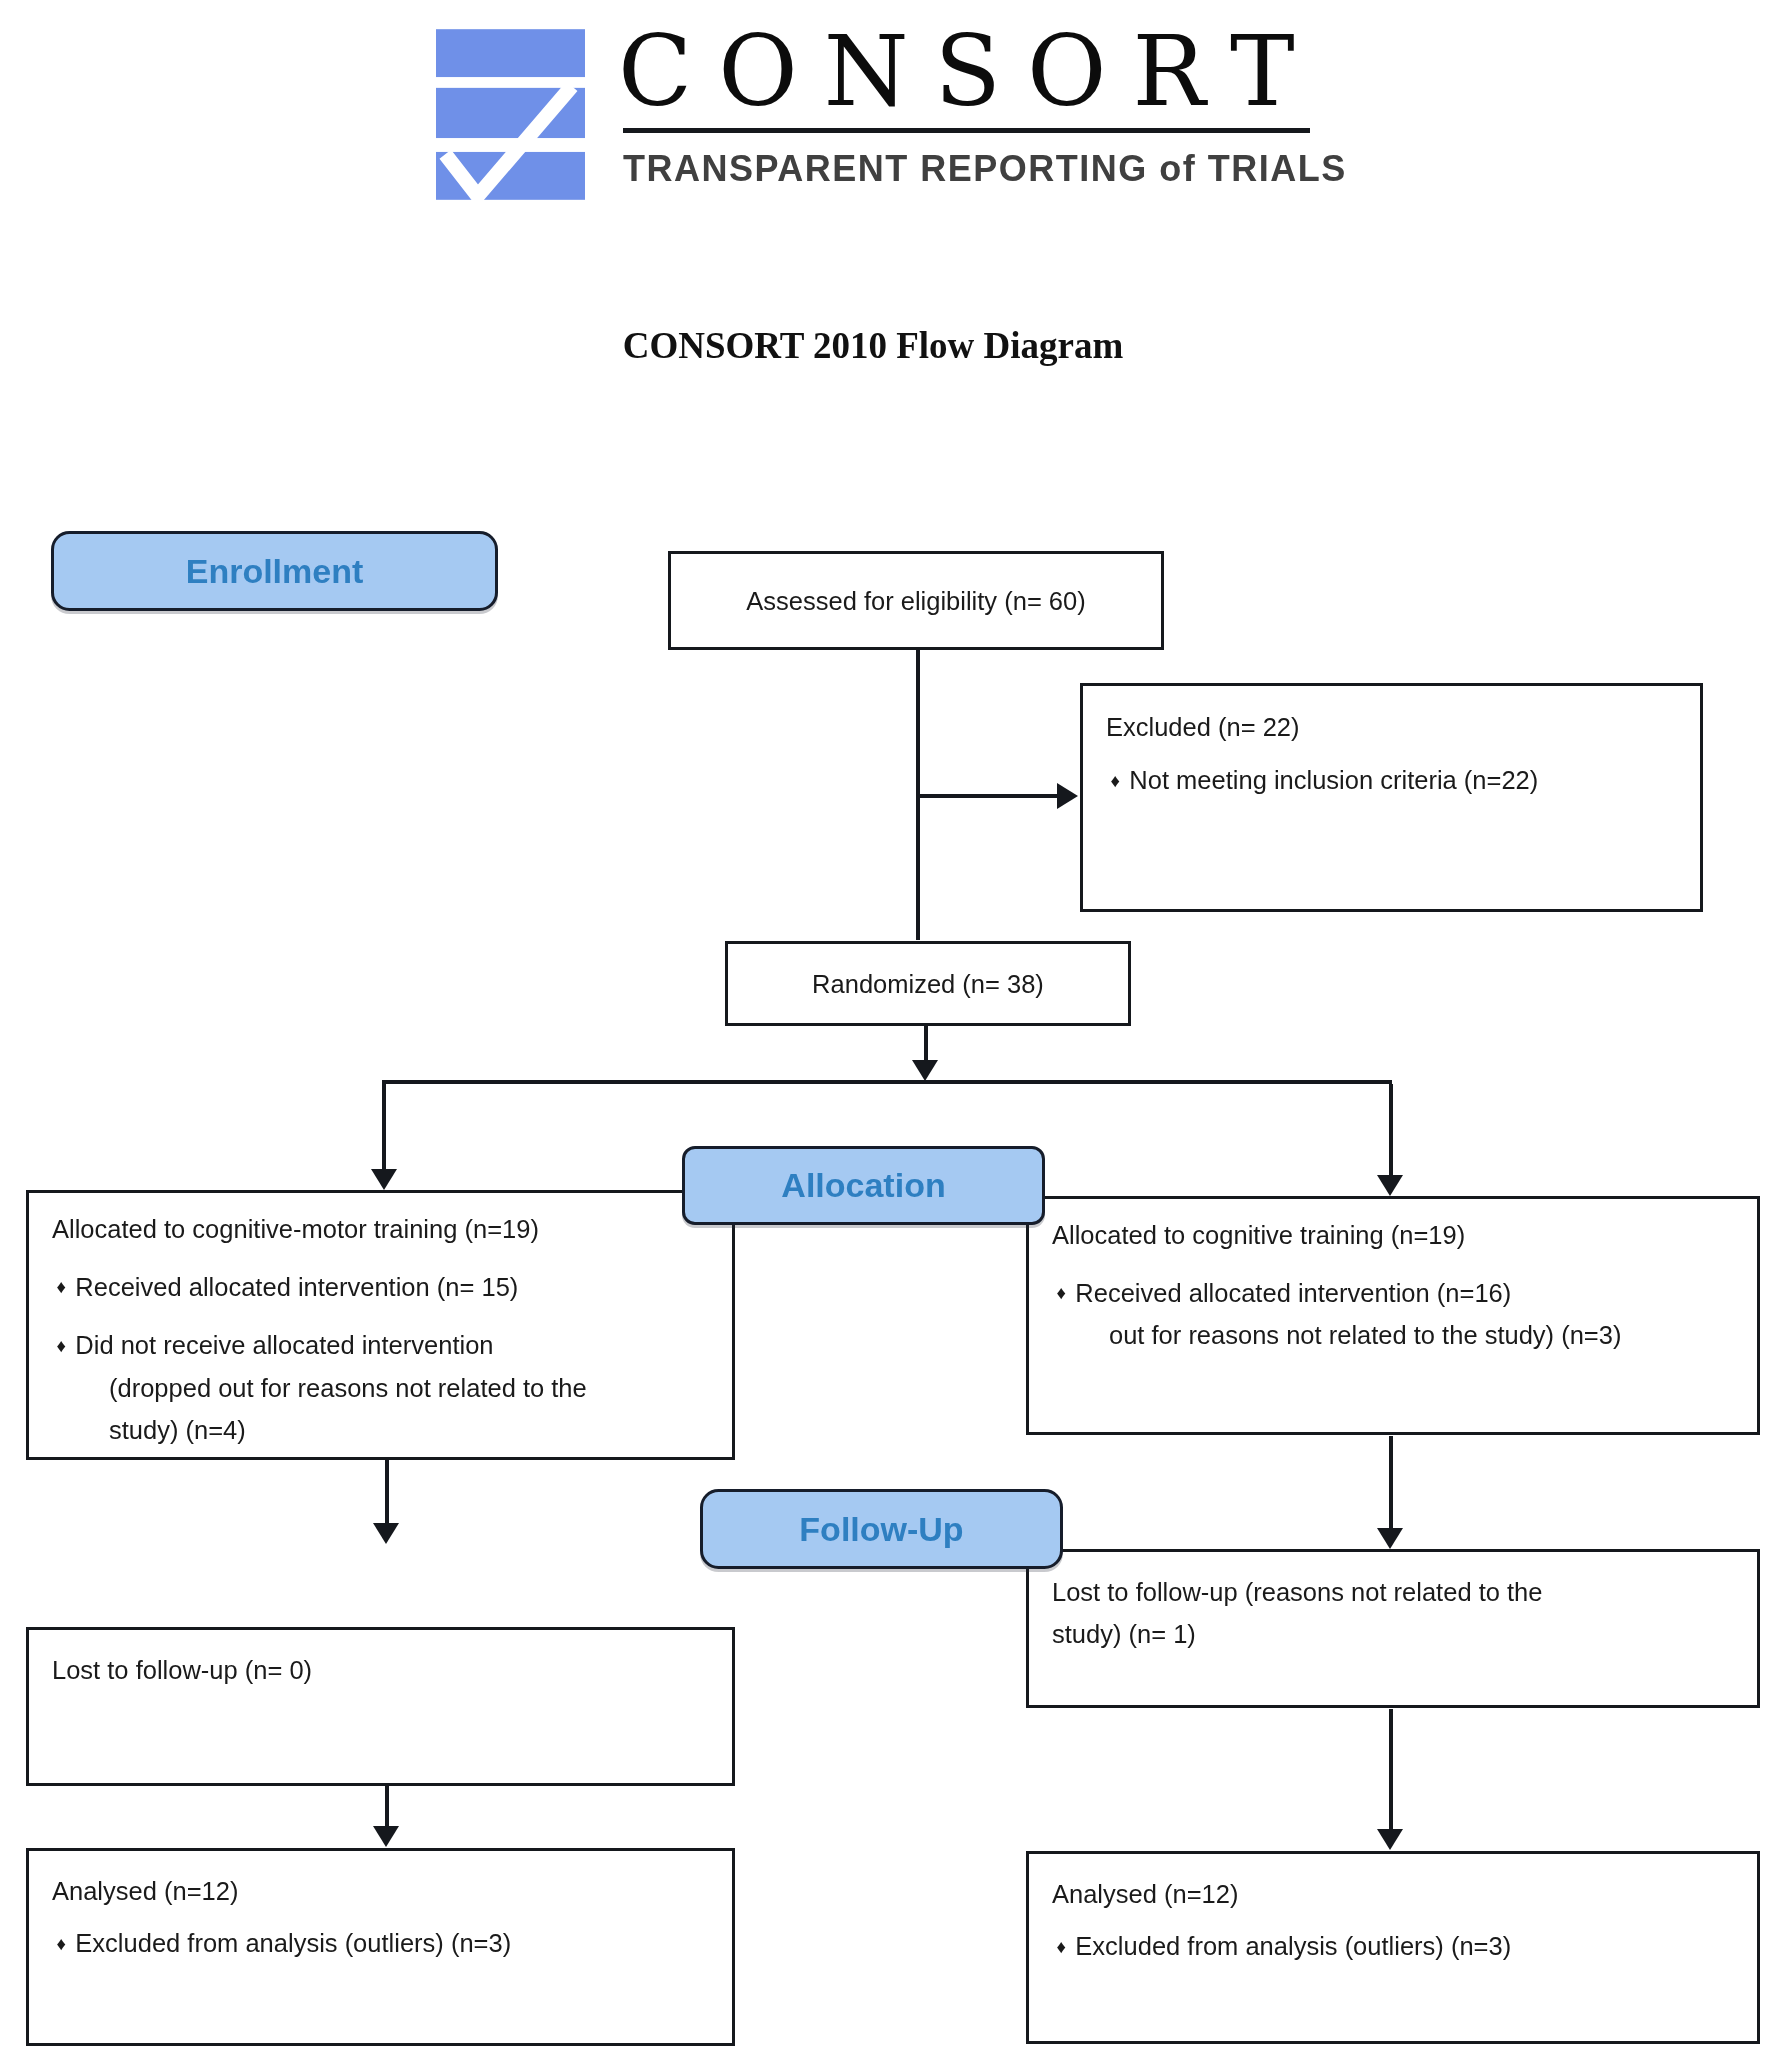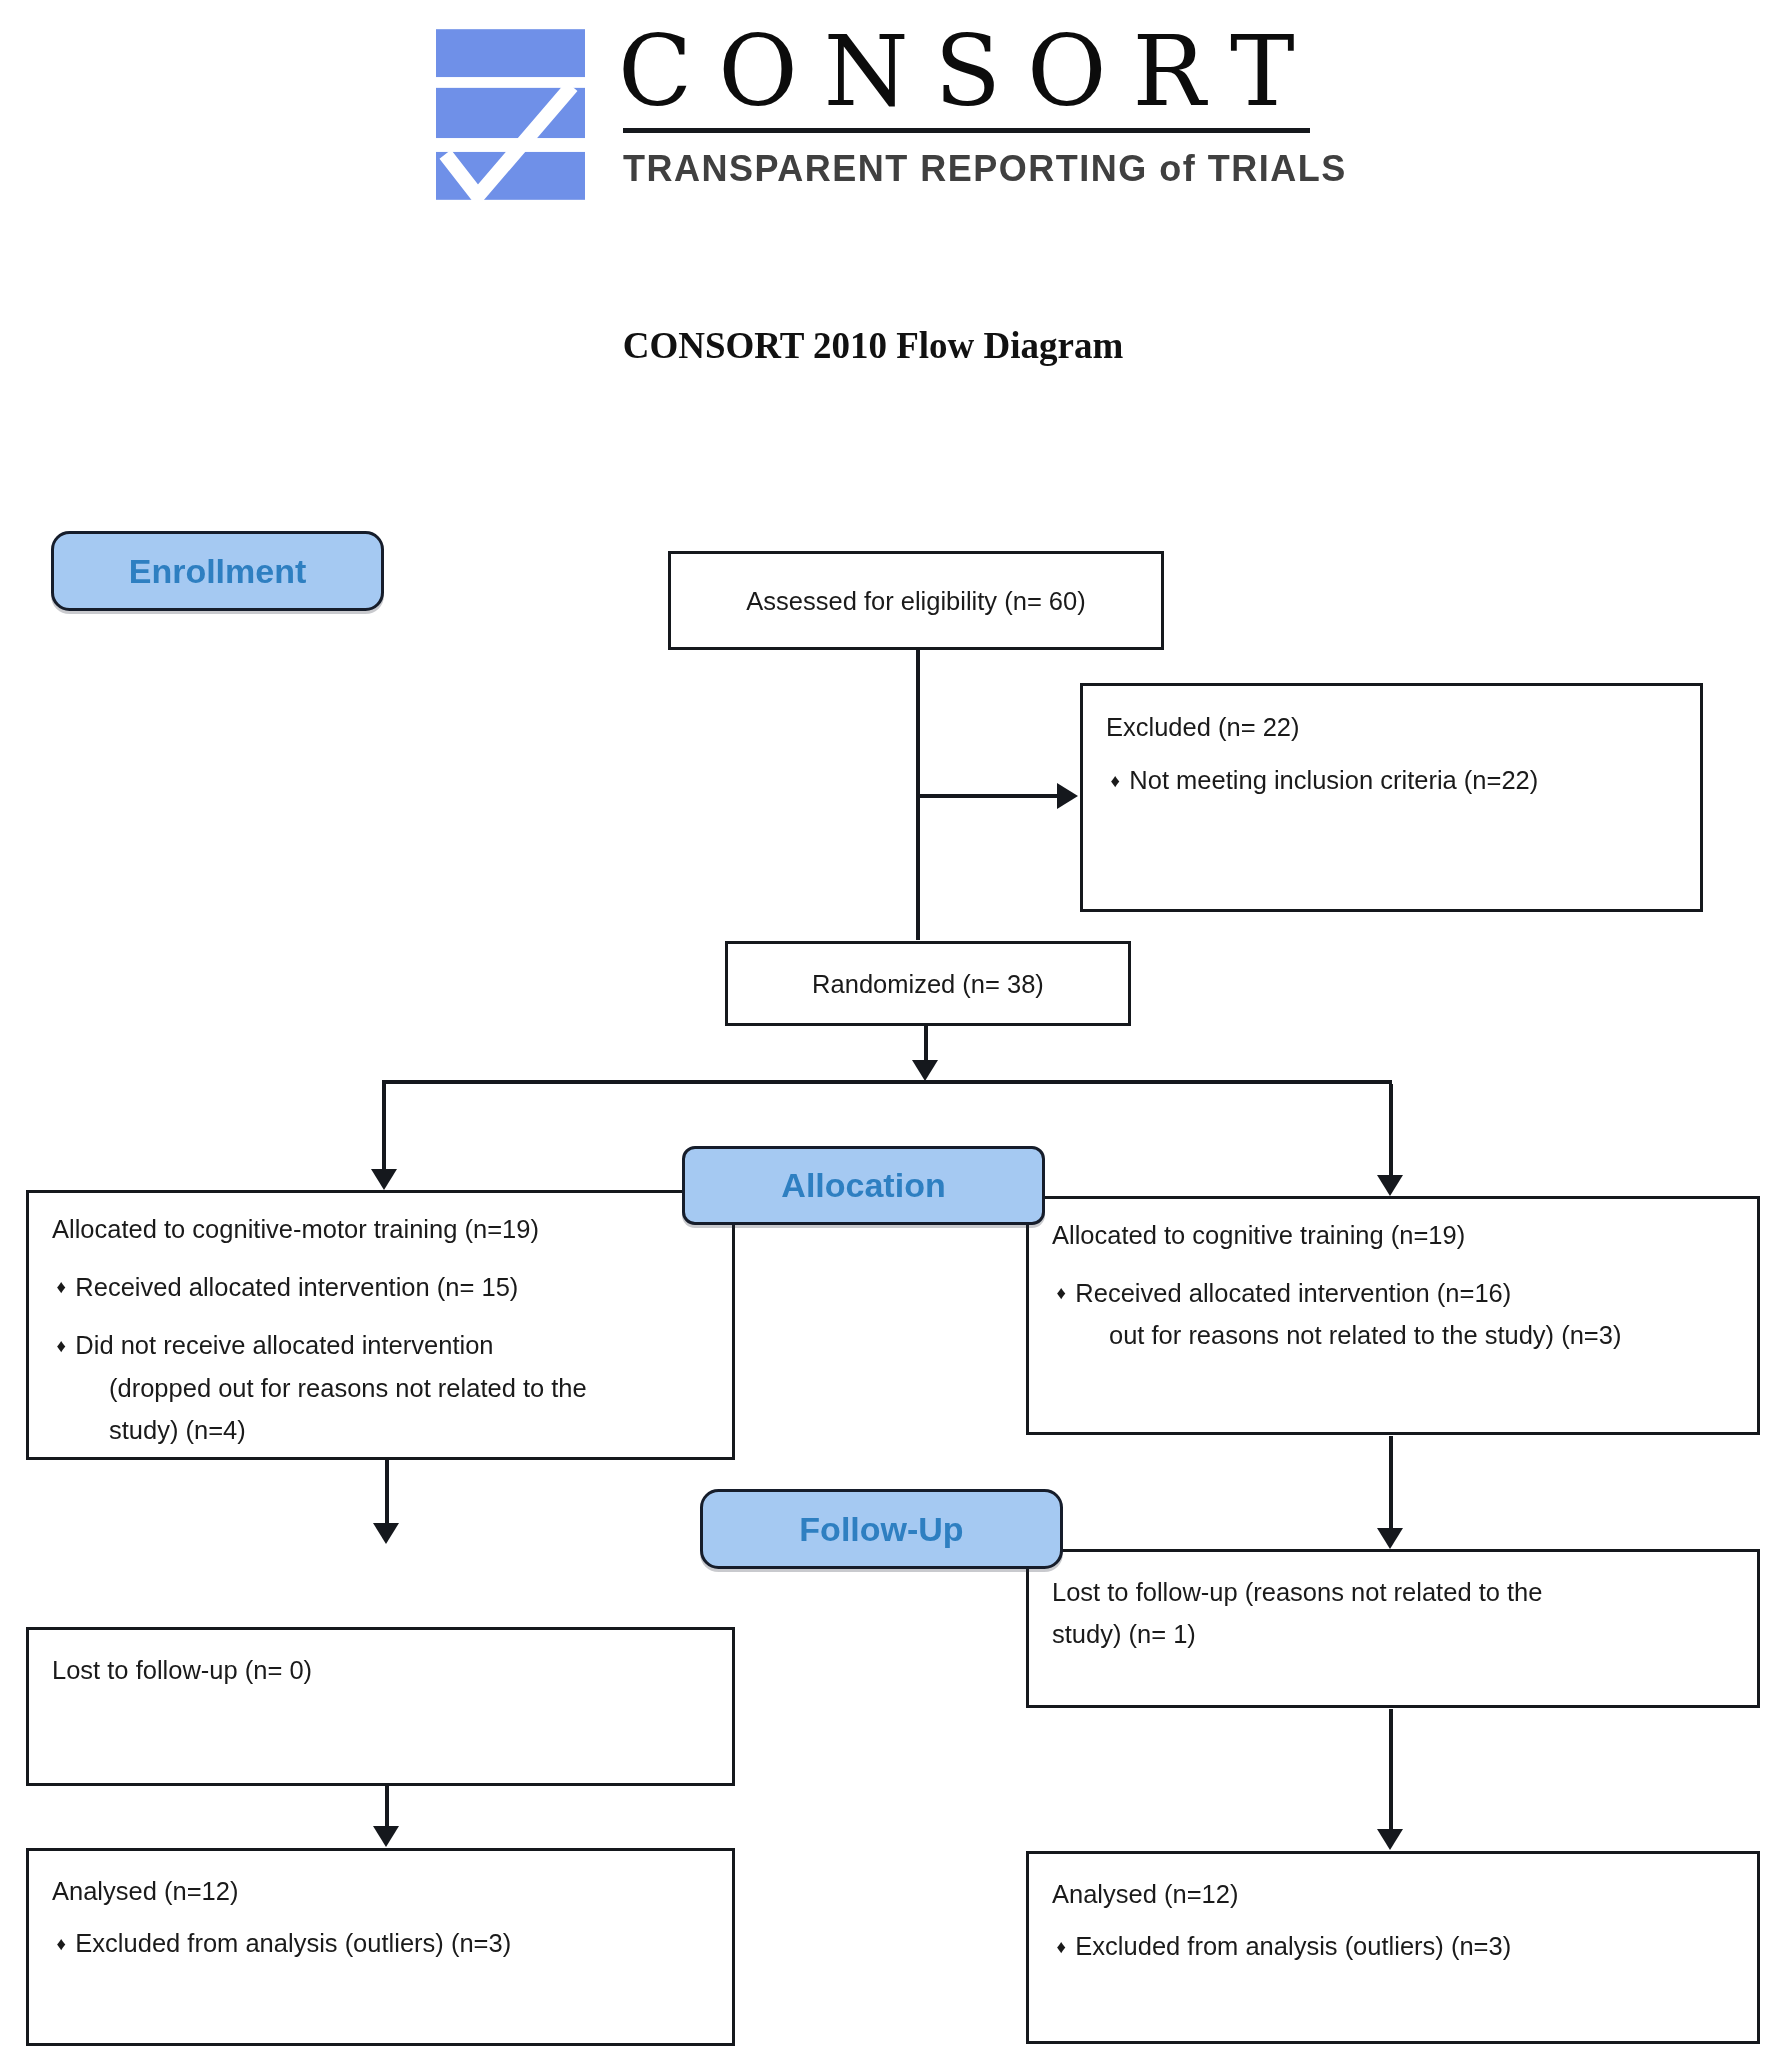--- a/index.html
+++ b/index.html
@@ -94,21 +94,21 @@
 
   <div class="vline" style="left:1389px;top:1436px;width:3.9px;height:93px;"></div>
   <div class="arrow-down" style="left:1377px;top:1528px;"></div>
 
   <div class="vline" style="left:385px;top:1704px;width:3.9px;height:122px;"></div>
   <div class="arrow-down" style="left:373px;top:1826px;"></div>
 
   <div class="vline" style="left:1389px;top:1709px;width:3.9px;height:120px;"></div>
   <div class="arrow-down" style="left:1377px;top:1829px;"></div>
 
-  <div class="stage" style="left:51px;top:531px;width:333px;height:80px;">
+  <div class="stage" style="left:51px;top:531px;width:447px;height:80px;">
     <span>Enrollment</span>
   </div>
   <div class="stage" style="left:682px;top:1146px;width:363px;height:79px;border-radius:13px;">
     <span>Allocation</span>
   </div>
   <div class="stage" style="left:700px;top:1489px;width:363px;height:80px;">
     <span>Follow-Up</span>
   </div>
 
   <div class="box center" style="left:668px;top:551px;width:496px;height:99px;">

